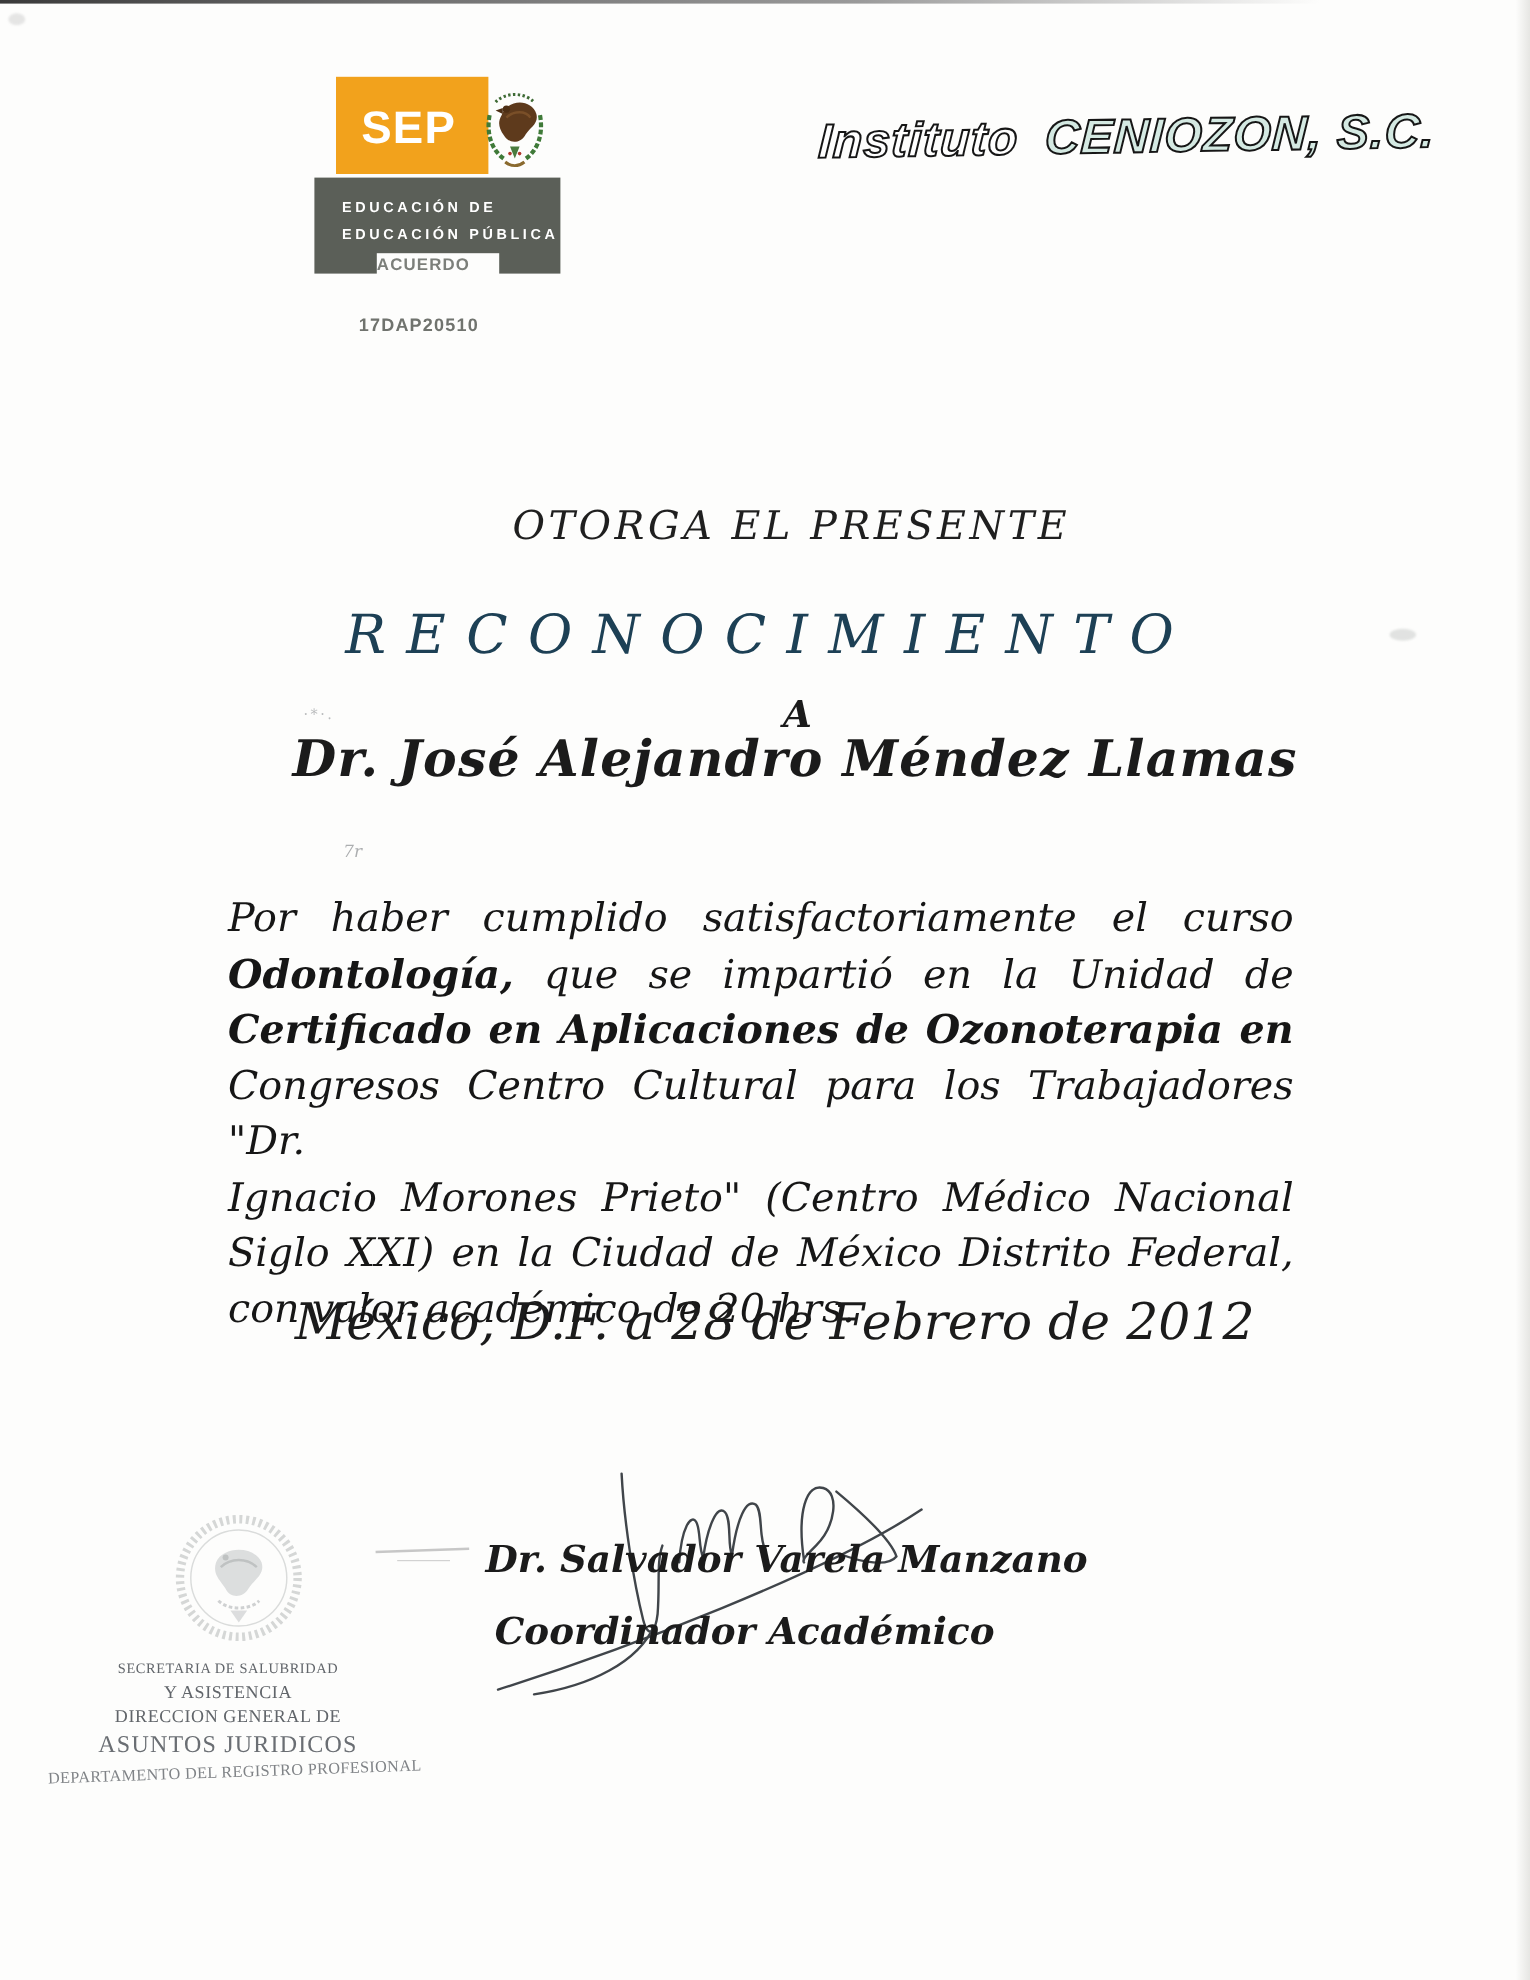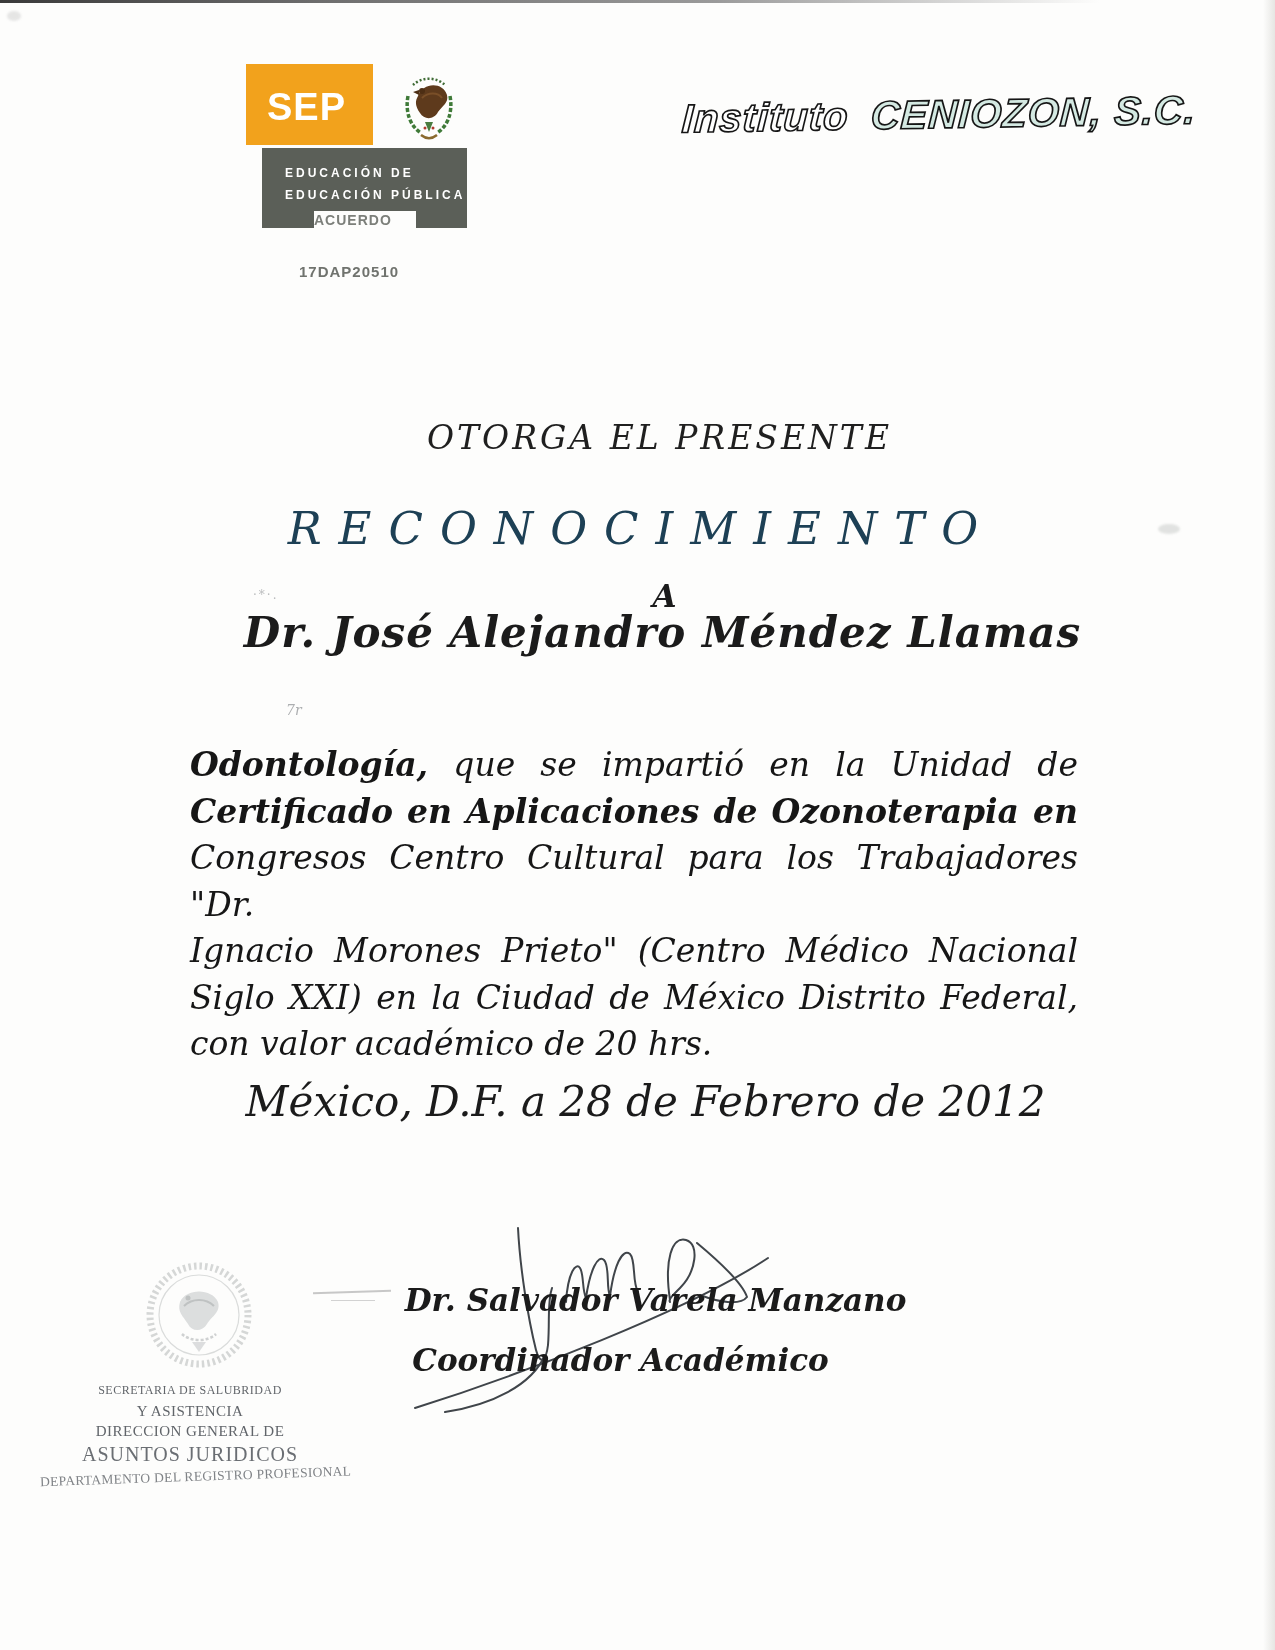--- a/index.html
+++ b/index.html
@@ -11,21 +11,21 @@
   
   .top-scan-line{position:absolute;left:0;top:0;width:1100px;height:3px;
     background:linear-gradient(to right,#3a3a3a,#6f6f6f 30%,#9a9a9a 65%,rgba(200,200,200,0));}
   .right-edge{position:absolute;right:0;top:0;bottom:0;width:12px;
     background:linear-gradient(to left,#e6e6e3,rgba(230,230,227,0));}
   .corner-smudge{position:absolute;left:7px;top:11px;width:14px;height:10px;border-radius:50%;
     background:#c9c9c9;opacity:.45;filter:blur(1px);}
   .mid-smudge{position:absolute;left:1158px;top:524px;width:22px;height:10px;border-radius:50%;
     background:#aeb2b0;opacity:.35;filter:blur(1px);}
   
-  .sep-orange{position:absolute;left:246px;top:64px;width:127px;height:81px;background:#F2A21C;}
+  .sep-orange{position:absolute;left:280px;top:64px;width:127px;height:81px;background:#F2A21C;}
   .sep-orange span{position:absolute;left:21px;top:22px;color:#fff;
     font-family:"Liberation Sans",sans-serif;font-weight:bold;font-size:38px;letter-spacing:1px;}
   .sep-emblem{position:absolute;left:398px;top:68px;}
   .sep-gray{position:absolute;left:262px;top:148px;width:205px;height:80px;background:#5b5f58;}
   .sep-gray .l1,.sep-gray .l2{position:absolute;left:23px;color:#fff;
     font-family:"Liberation Sans",sans-serif;font-weight:bold;font-size:12px;letter-spacing:3px;white-space:nowrap;}
   .sep-gray .l1{top:18px;}
   .sep-gray .l2{top:40px;}
   .acuerdo-chip{position:absolute;left:52px;top:63px;width:102px;height:18px;background:#fdfdfc;
     font-family:"Liberation Sans",sans-serif;font-weight:bold;font-size:14px;color:#7c7f7a;
@@ -117,20 +117,21 @@
   </div>
 
   <div class="otorga">OTORGA EL PRESENTE</div>
   <div class="recon">RECONOCIMIENTO</div>
   <div class="artifact-dots">·*·.</div>
   <div class="to-label">A</div>
   <div class="recipient">Dr. José Alejandro Méndez Llamas</div>
   <div class="artifact-7r">7r</div>
 
   <div class="body-par" id="bodyPar">
+      <div class="body-line"><span>Por haber cumplido satisfactoriamente el curso</span></div>
       <div class="body-line"><b>Odontología,</b> <span>que se impartió en la Unidad de</span></div>
       <div class="body-line"><b>Certificado en Aplicaciones de Ozonoterapia en</b></div>
       <div class="body-line"><span>Congresos Centro Cultural para los Trabajadores "Dr.</span></div>
       <div class="body-line"><span>Ignacio Morones Prieto" (Centro Médico Nacional</span></div>
       <div class="body-line"><span>Siglo XXI) en la Ciudad de México Distrito Federal,</span></div>
       <div class="body-line no-just"><span>con valor académico de 20 hrs.</span></div>
     </div>
 
   <div class="date-line">México, D.F. a 28 de Febrero de 2012</div>
 

